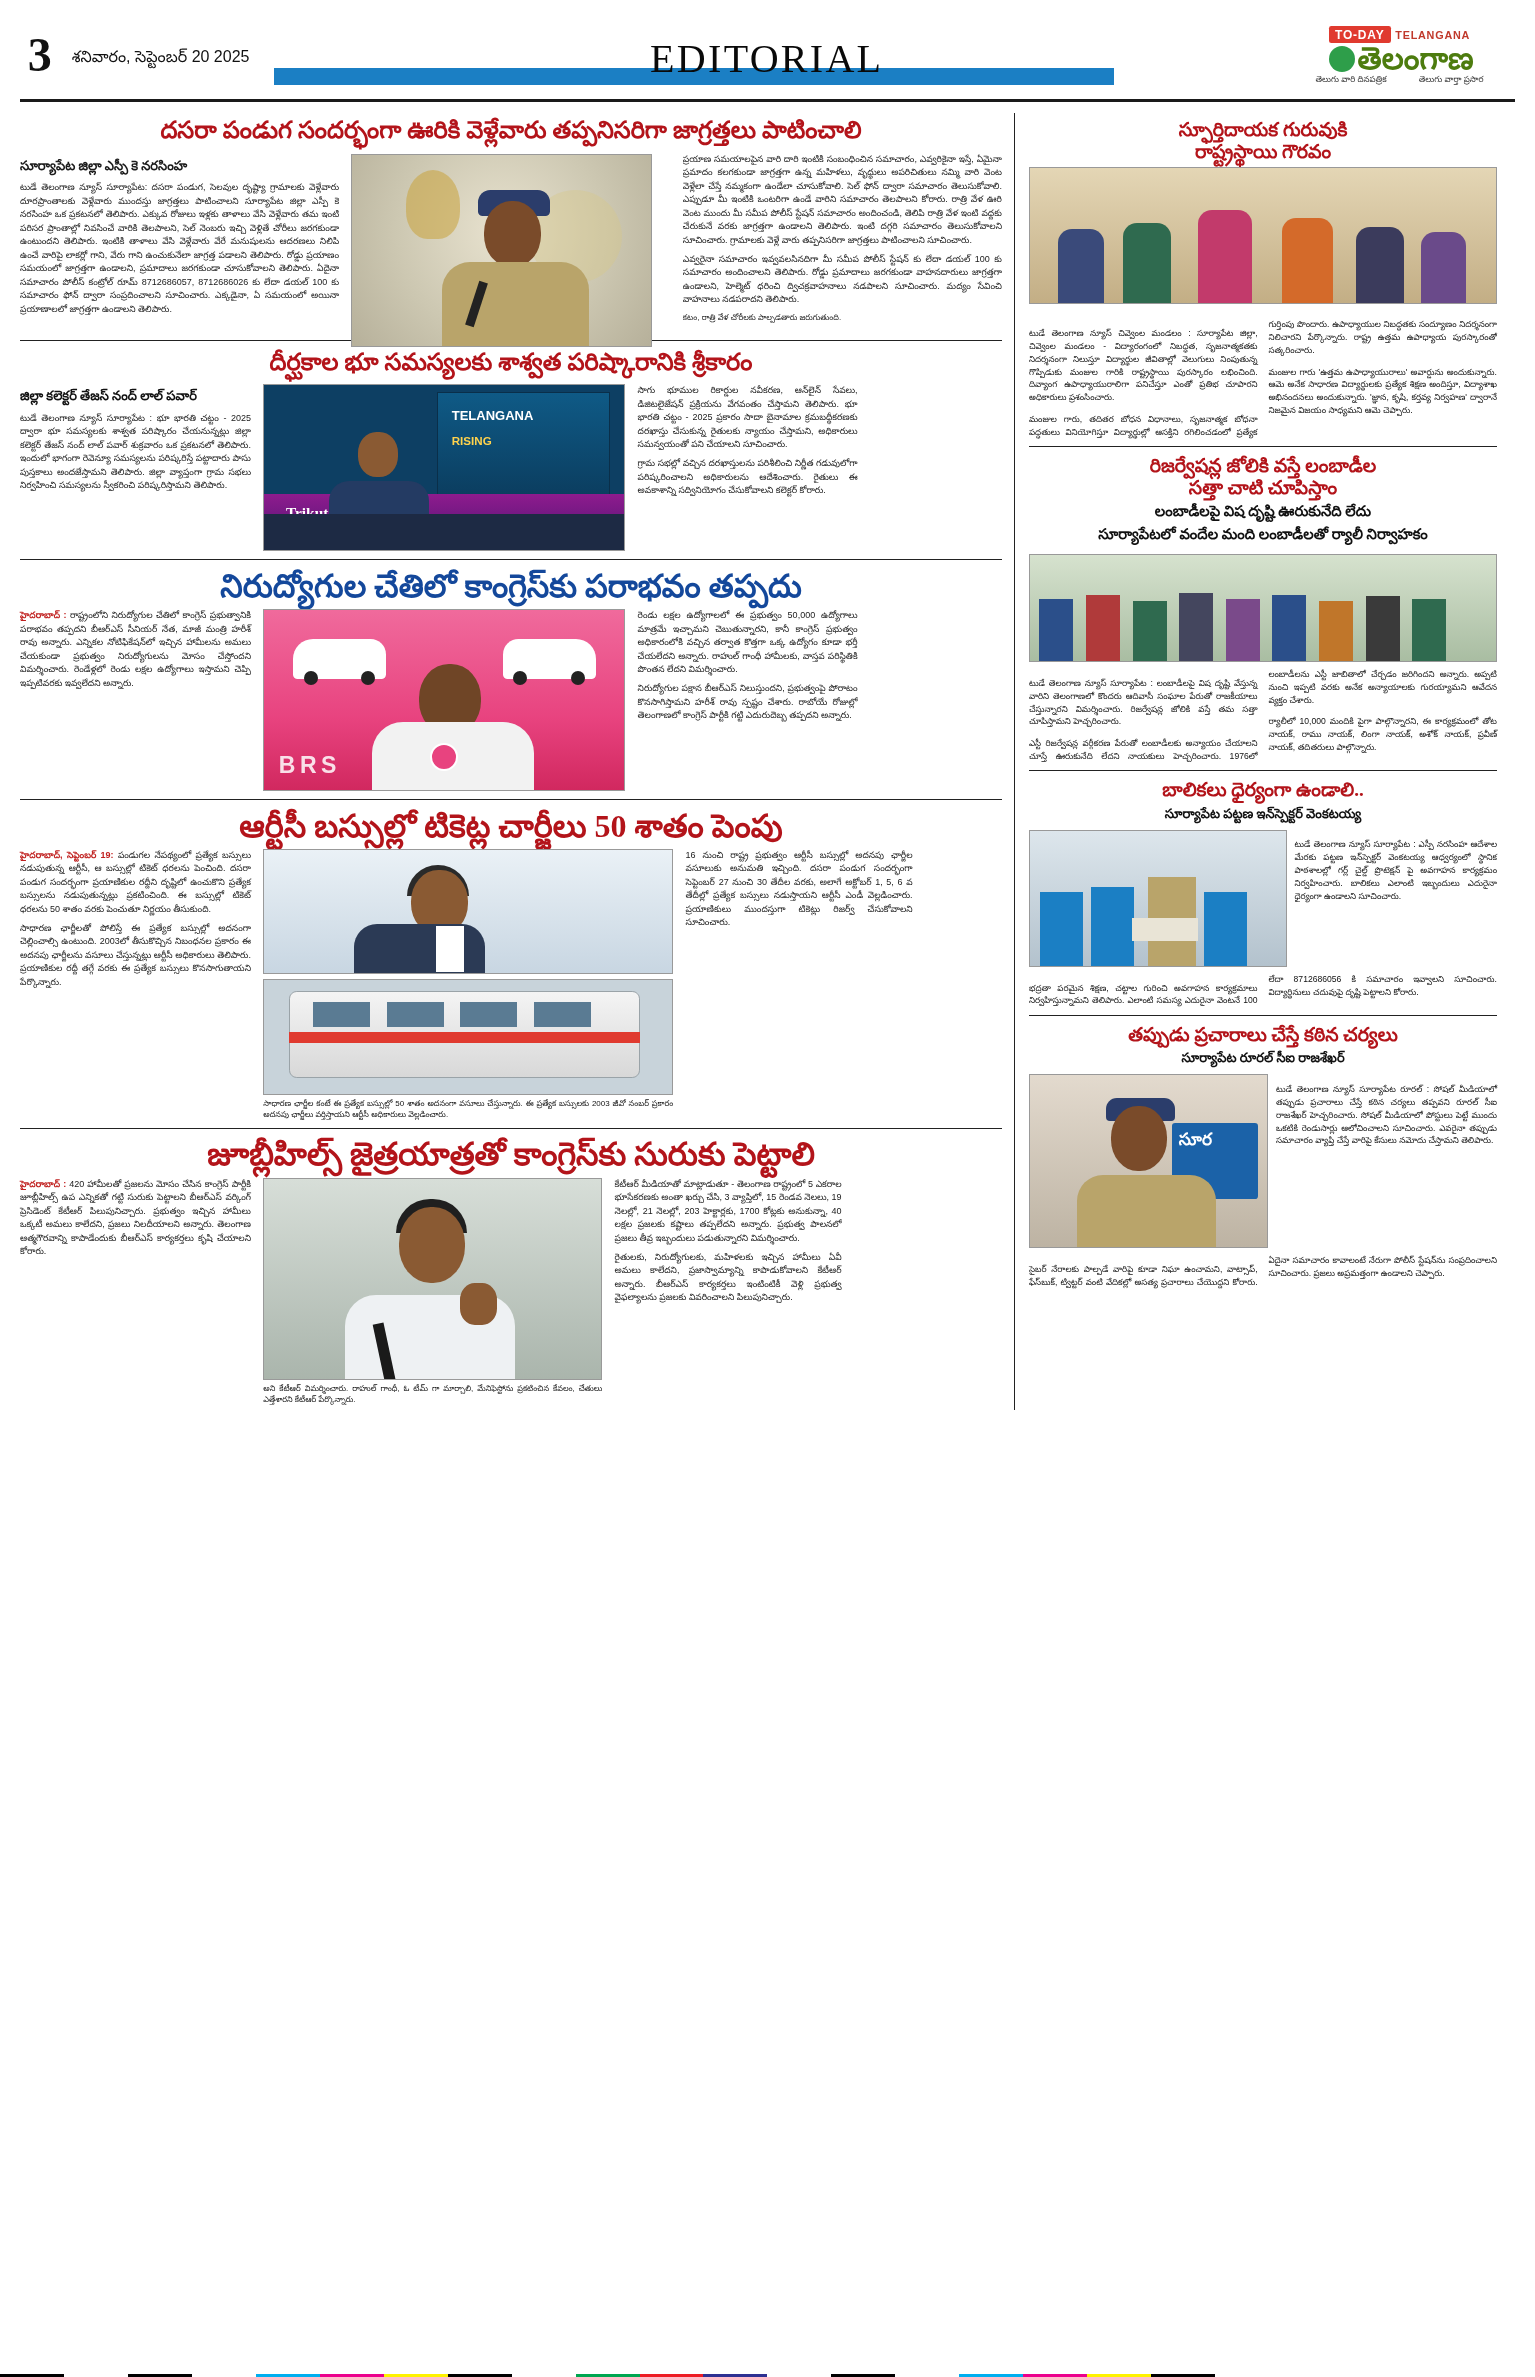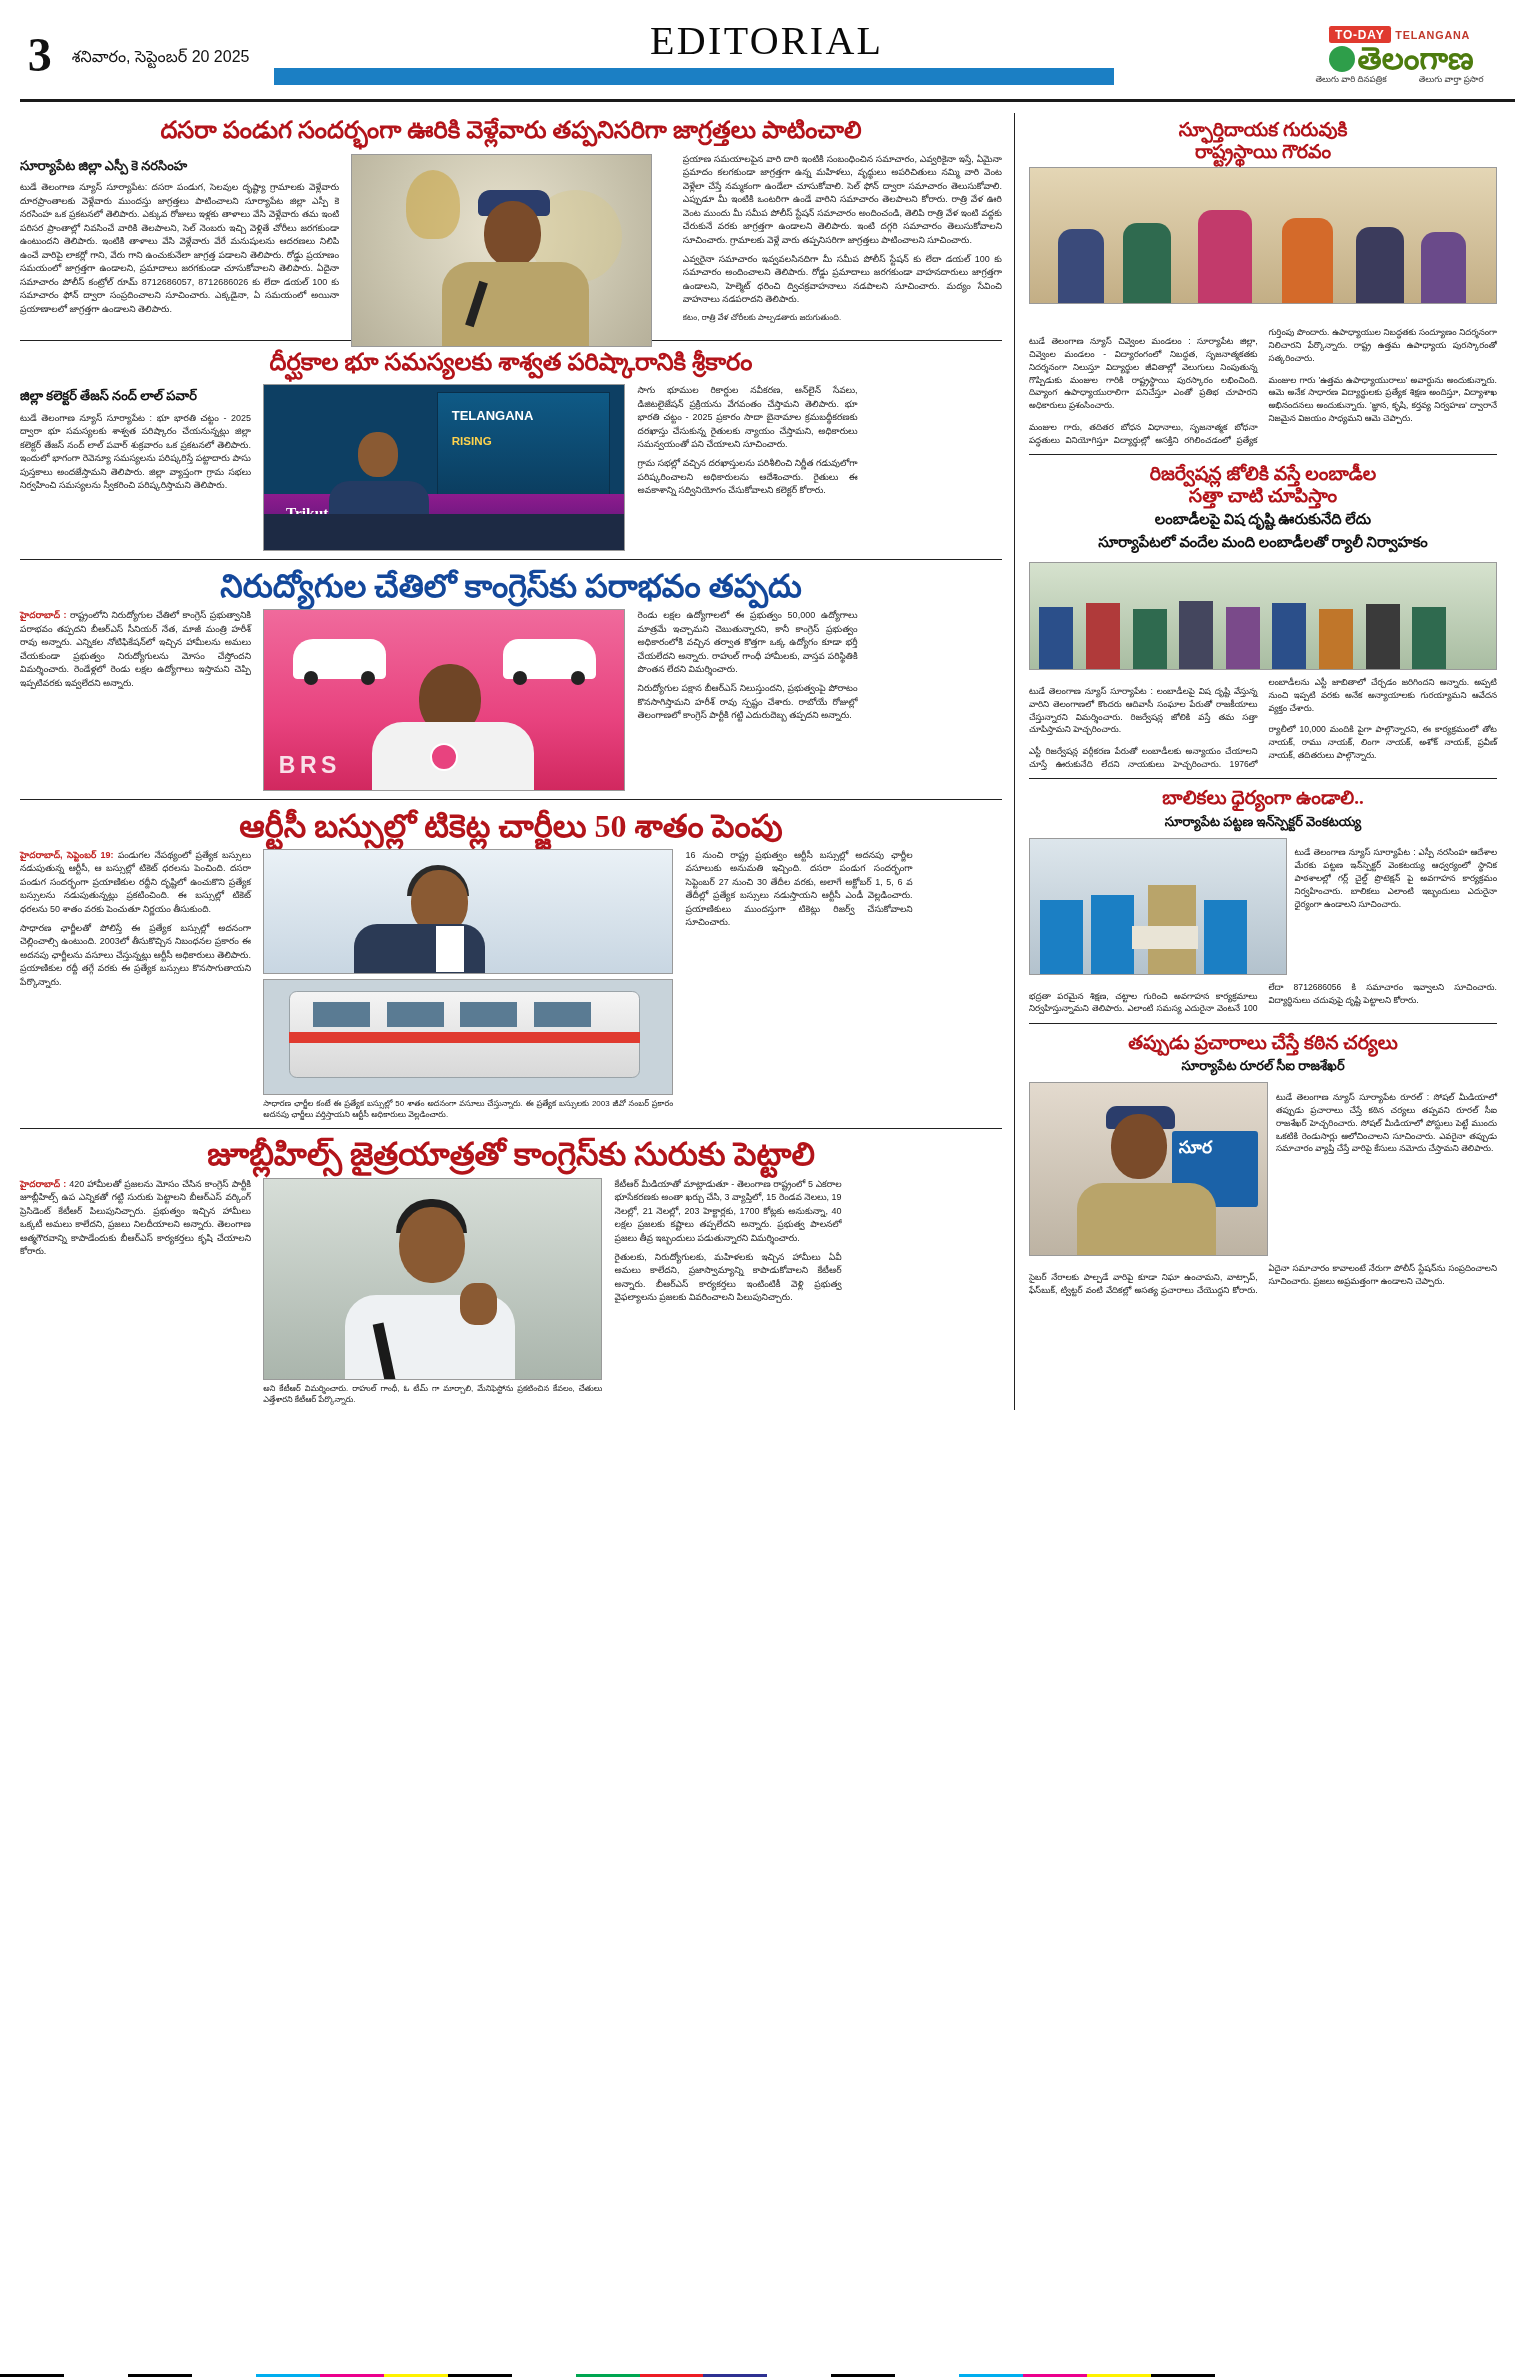--- a/index.html
+++ b/index.html
@@ -39,21 +39,21 @@
   }
   .masthead-date {
     font-size: 16px;
     padding-top: 31px;
     color: #111;
     font-family: "Liberation Sans", sans-serif;
   }
   .masthead-title {
     flex: 1;
     display: flex;
-    align-items: flex-start;
+    align-items: center;
     justify-content: center;
   }
   .masthead-title span {
     font-family: "Liberation Serif", serif;
     font-size: 40px;
     letter-spacing: 2.3px;
     color: #0a0a0a;
     font-weight: normal;
   }
   .masthead-rule {
@@ -414,21 +414,21 @@
         <div class="hl r-hl" style="margin-top:-4.6px;">రాష్ట్రస్థాయి గౌరవం</div>
         <div class="photo rp1">
           <div class="bgg"></div>
           <div class="p" style="left:6%;width:46px;height:74px;background:#3a4a7a;"></div>
           <div class="p" style="left:20%;width:48px;height:80px;background:#2f6a4f;"></div>
           <div class="p" style="left:36%;width:54px;height:93px;background:#c23a6b;"></div>
           <div class="p" style="left:54%;width:51px;height:85px;background:#d46a2a;"></div>
           <div class="p" style="left:70%;width:48px;height:76px;background:#3b3b5c;"></div>
           <div class="p" style="left:84%;width:45px;height:71px;background:#6a4a8a;"></div>
         </div>
-        <div class="rt small-cols" style="margin-top:22px;">
+        <div class="rt small-cols" style="margin-top:14px;">
           <p>టుడే తెలంగాణ న్యూస్ చివ్వెంల మండలం : సూర్యాపేట జిల్లా, చివ్వెంల మండలం - విద్యారంగంలో నిబద్ధత, సృజనాత్మకతకు నిదర్శనంగా నిలుస్తూ విద్యార్థుల జీవితాల్లో వెలుగులు నింపుతున్న గొప్పిడుకు మంజుల గారికి రాష్ట్రస్థాయి పురస్కారం లభించింది. దివ్యాంగ ఉపాధ్యాయురాలిగా పనిచేస్తూ ఎంతో ప్రతిభ చూపారని అధికారులు ప్రశంసించారు.</p>
           <p>మంజుల గారు, తదితర బోధన విధానాలు, సృజనాత్మక బోధనా పద్ధతులు వినియోగిస్తూ విద్యార్థుల్లో ఆసక్తిని రగిలించడంలో ప్రత్యేక గుర్తింపు పొందారు. ఉపాధ్యాయుల నిబద్ధతకు సంద్యూ‌ణం నిదర్శనంగా నిలిచారని పేర్కొన్నారు. రాష్ట్ర ఉత్తమ ఉపాధ్యాయ పురస్కారంతో సత్కరించారు.</p>
           <p>మంజుల గారు 'ఉత్తమ ఉపాధ్యాయురాలు' అవార్డును అందుకున్నారు. ఆమె అనేక సాధారణ విద్యార్థులకు ప్రత్యేక శిక్షణ అందిస్తూ, విద్యాశాఖ అభినందనలు అందుకున్నారు. 'జ్ఞాన, కృషి, కర్తవ్య నిర్వహణ' ద్వారానే నిజమైన విజయం సాధ్యమని ఆమె చెప్పారు.</p>
         </div>
       </div>
 
       <hr class="rule">
 
       <div class="section">
         <div class="hl r-hl">రిజర్వేషన్ల జోలికి వస్తే లంబాడీల</div>

